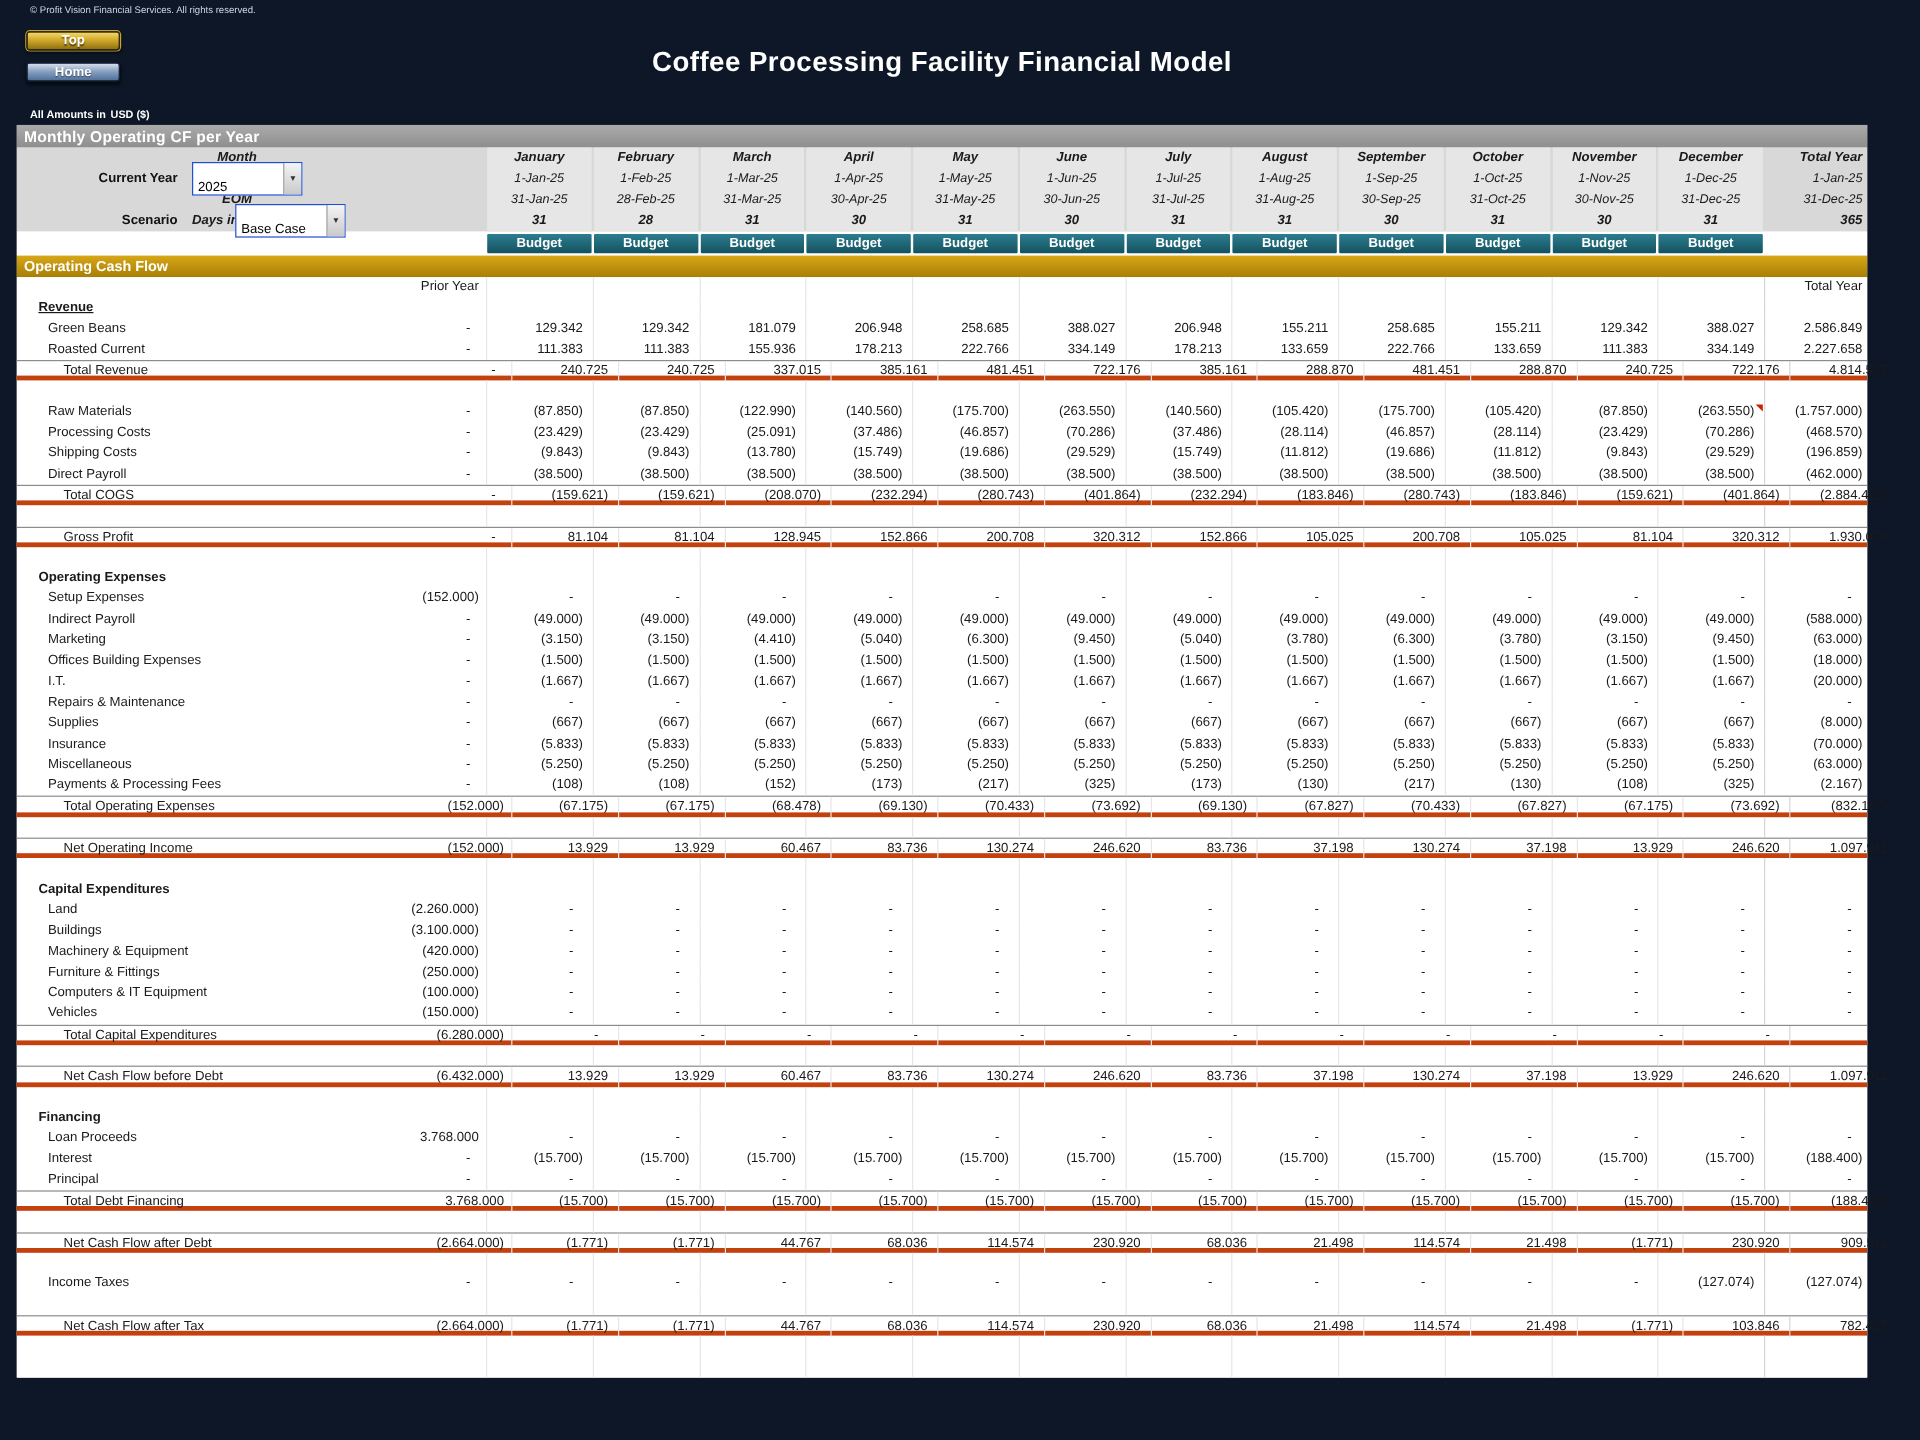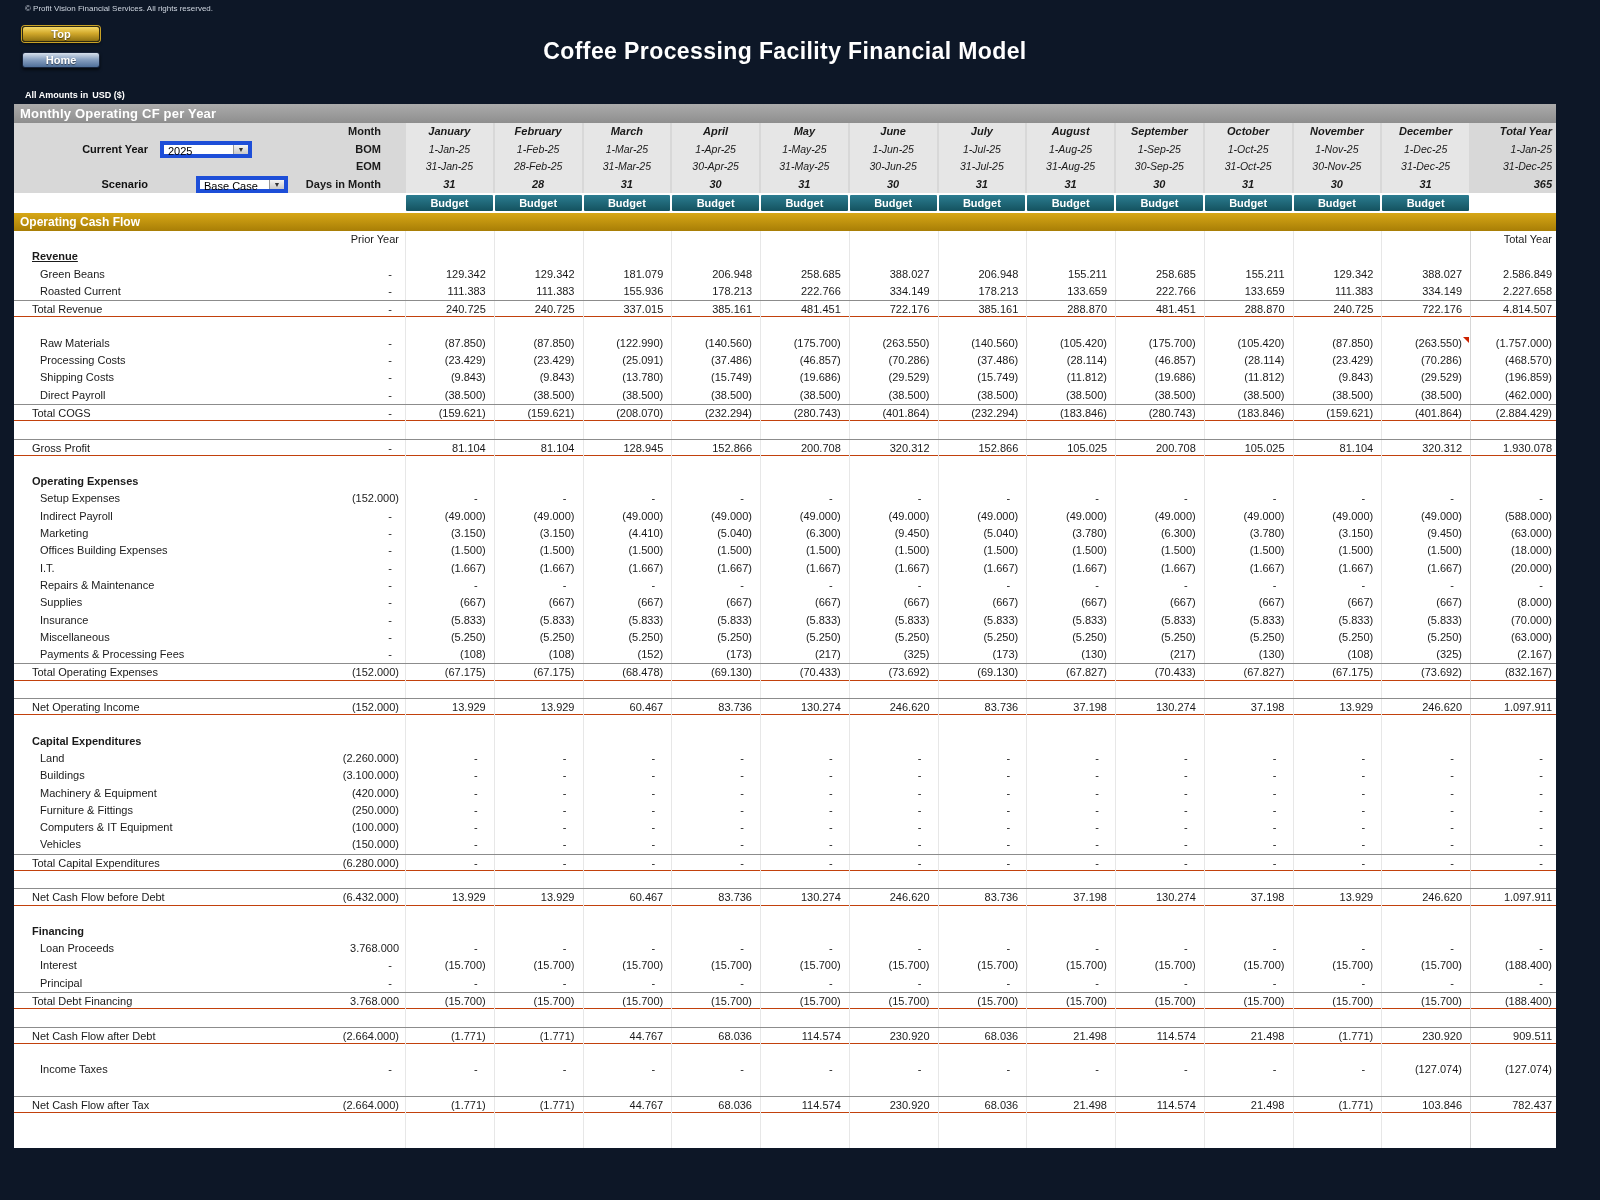--- a/index.html
+++ b/index.html
@@ -43,26 +43,26 @@
     background: linear-gradient(180deg,#ababab 0%, var(--bar_gray,#8e8e8e) 100%);
     color:#fff; font-weight:700; font-size:13px; letter-spacing:.2px;
   }
 
   .cols { display:grid; grid-template-columns: 391px 1065px 86px; }
   .months-wrap { display:grid; grid-template-columns: repeat(12,1fr); }
 
   
   .header-block { height:70px; background: var(--header_gray,#d8d8d8); }
   .hb-left { position:relative; }
-  .hl-line { height:17.5px; line-height:17.5px; text-align:right; padding-right:24px;
-             font-size:11px; font-weight:700; }
+  .hl-line { height:17.5px; line-height:17.5px; text-align:center; padding-right:24px;
+             font-size:11px; font-style:italic; font-weight:700; }
   .ctl { position:absolute; left:38px; height:17.5px; display:flex; align-items:center; }
   .ctl-year { top:17.5px; } .ctl-scenario { top:52.5px;gap:36px; }
   .ctl-label { width:96px; text-align:right; margin-right:12px; font-size:11px; font-weight:700; font-style:normal; color:#111; }
-  .dropdown { display:inline-flex; width:92px; height:17px; background:#fff; border:4px solid #1d4ed8; align-items:flex-start; }
+  .dropdown { display:inline-flex; width:92px; height:28px; background:#fff; border:1px solid #1d4ed8; align-items:flex-end; }
   .dd-val { flex:1; font-size:11px; padding-left:4px; color:#000; }
   .dd-btn { width:15px; height:100%; background:linear-gradient(180deg,#f4f4f4,#c9c9c9);
             border-left:1px solid #999; font-size:7px; display:flex; align-items:center; justify-content:center; color:#333; }
   .month-col { background: var(--cell_gray,#e6e6e6); margin:0 1px; display:flex; flex-direction:column; }
   .mh-line { height:17.5px; line-height:17.5px; text-align:center; font-style:italic; }
   .mh-name { font-size:11px; font-weight:700; }
   .mh-date { font-size:10.5px; }
   .mh-days { font-size:11px; font-weight:700; }
   .hb-total { display:flex; flex-direction:column; }
   .hb-total .mh-line { text-align:right; padding-right:4px; }
@@ -79,21 +79,21 @@
     height:18px; line-height:18px; padding-left:6px;
     background: linear-gradient(180deg,#d7a716 0%, var(--gold,#a87e06) 100%);
     color:#fff; font-weight:700; font-size:12px;
   }
 
   
   .table-body { background:#fff; }
   .t-row { display:grid; grid-template-columns: 391px repeat(12, 88.75px) 86px;
            height:17.3px; line-height:17.3px; font-size:11px; }
   .t-row.total, .t-row.colhead { font-weight:400; }
-  .t-row.total { border-top:1px solid #8c8c8c; border-bottom:1px solid #c2410c; }
+  .t-row.total { border-top:1px solid #8c8c8c; border-bottom:4px solid #c2410c;padding-left:21px; }
   .c-label { position:relative; }
   .lbl { position:absolute; left:26px; white-space:nowrap; }
   .t-row.section .lbl { left:18px; font-weight:700; }
   .t-row.section.underline .lbl { text-decoration:underline; }
   .t-row.total .lbl { left:18px; }
   .prior { position:absolute; right:6px; }
   .prior.dash { right:13px; }
   .c-val { text-align:right; padding-right:8px; border-left:1px solid #e7e7e7; position:relative; }
   .c-val.dash { padding-right:16px; }
   .c-total { text-align:right; padding-right:4px; border-left:1px solid #d6d6d6; }

